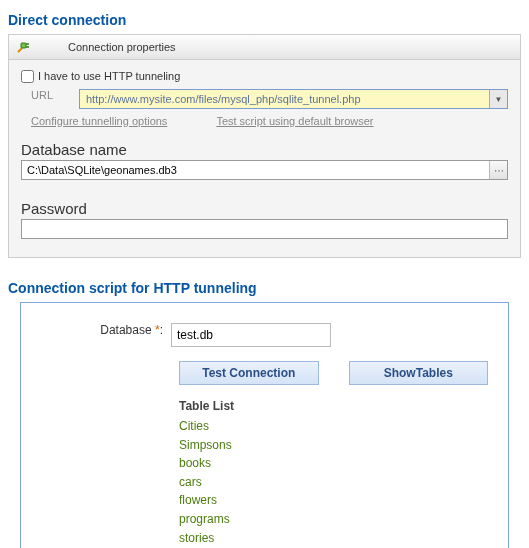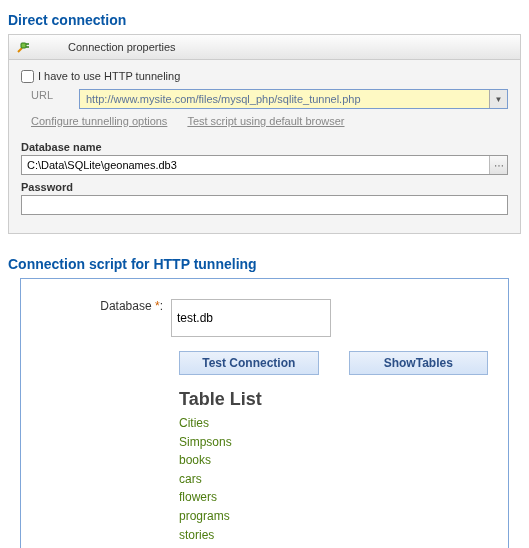--- a/index.html
+++ b/index.html
@@ -70,24 +70,23 @@
   }
   .link-row { padding-left: 0; margin-top: 2px; margin-bottom: 14px; }
   .link {
     color: #888;
     text-decoration: underline;
     cursor: pointer;
     margin-right: 20px;
     font-size: 11px;
   }
   .field-label {
-    font-size: 11px;
+    font-size: 15px;
     color: #333;
     margin-bottom: 2px;
-    font-weight: bold;
   }
   .txt-input-wrap {
     display: flex;
     background: #fff;
     border: 1px solid #999;
     box-shadow: inset 1px 1px 0 #eee;
   }
   .txt-input {
     flex: 1;
     border: none;
@@ -114,38 +113,38 @@
     margin: 6px 12px 12px 12px;
     padding: 20px 20px 24px 20px;
     font-family: Verdana, Arial, sans-serif;
   }
   .script-row { display: flex; margin-bottom: 14px; }
   .script-label { width: 130px; text-align: right; padding-right: 8px; font-size: 12px; color: #333; }
   .req { color: #d06000; }
   .script-input {
     width: 160px;
     border: 1px solid #bbb;
-    padding: 11px 5px;
+    padding: 4px 5px;
     font-family: inherit;
     font-size: 12px;
   }
   .btn-row { padding-left: 138px; margin-bottom: 14px; display: flex; gap: 30px; }
   .wbtn {
     width: 140px;
     text-align: center;
     padding: 4px 16px;
     background: linear-gradient(#eaf1fb,#d4e3f7);
     border: 1px solid #9cb8dd;
     color: #2b4f87;
     font-size: 12px;
     font-weight: bold;
     cursor: pointer;
   }
   .tl-block { padding-left: 138px; }
-  .tl-head { font-weight: bold; color: #444; font-size: 18px; margin-bottom: 4px; }
+  .tl-head { font-weight: bold; color: #444; font-size: 12px; margin-bottom: 4px; }
   .tl-item { color: #4d7c0f; font-size: 12px; line-height: 1.55; }
 </style>
 </head>
 <body>
 
 <div class="section-heading">Direct connection</div>
 
 <div class="panel">
   <div class="panel-title-bar">
     <span class="icon">
@@ -169,27 +168,27 @@
     <div class="row url-row" style="padding-left:10px;">
       <span class="lbl">URL</span>
       <div class="url-input-wrap">
         <input class="url-input" disabled="" value="http://www.mysite.com/files/mysql_php/sqlite_tunnel.php" style="">
         <div class="url-drop">
           <span>▼</span>
         </div>
       </div>
     </div>
 
-    <div class="row link-row" style="padding-left:10px;">
+    <div class="row link-row" style="padding-left:10px;gap:29px;">
       <span class="link">Configure tunnelling options</span>
       <span class="link">Test script using default browser</span>
     </div>
 
     <div class="field-label">Database name</div>
-    <div class="txt-input-wrap gap" style="margin-bottom:6px;">
+    <div class="txt-input-wrap gap" style="margin-bottom:20px;">
       <input class="txt-input" value="C:\Data\SQLite\geonames.db3" style="">
       <div class="browse-btn">
         <span>⋯</span>
       </div>
     </div>
 
     <div class="field-label">Password</div>
     <div class="txt-input-wrap">
       <input type="password" class="txt-input" value="" style="">
     </div>

